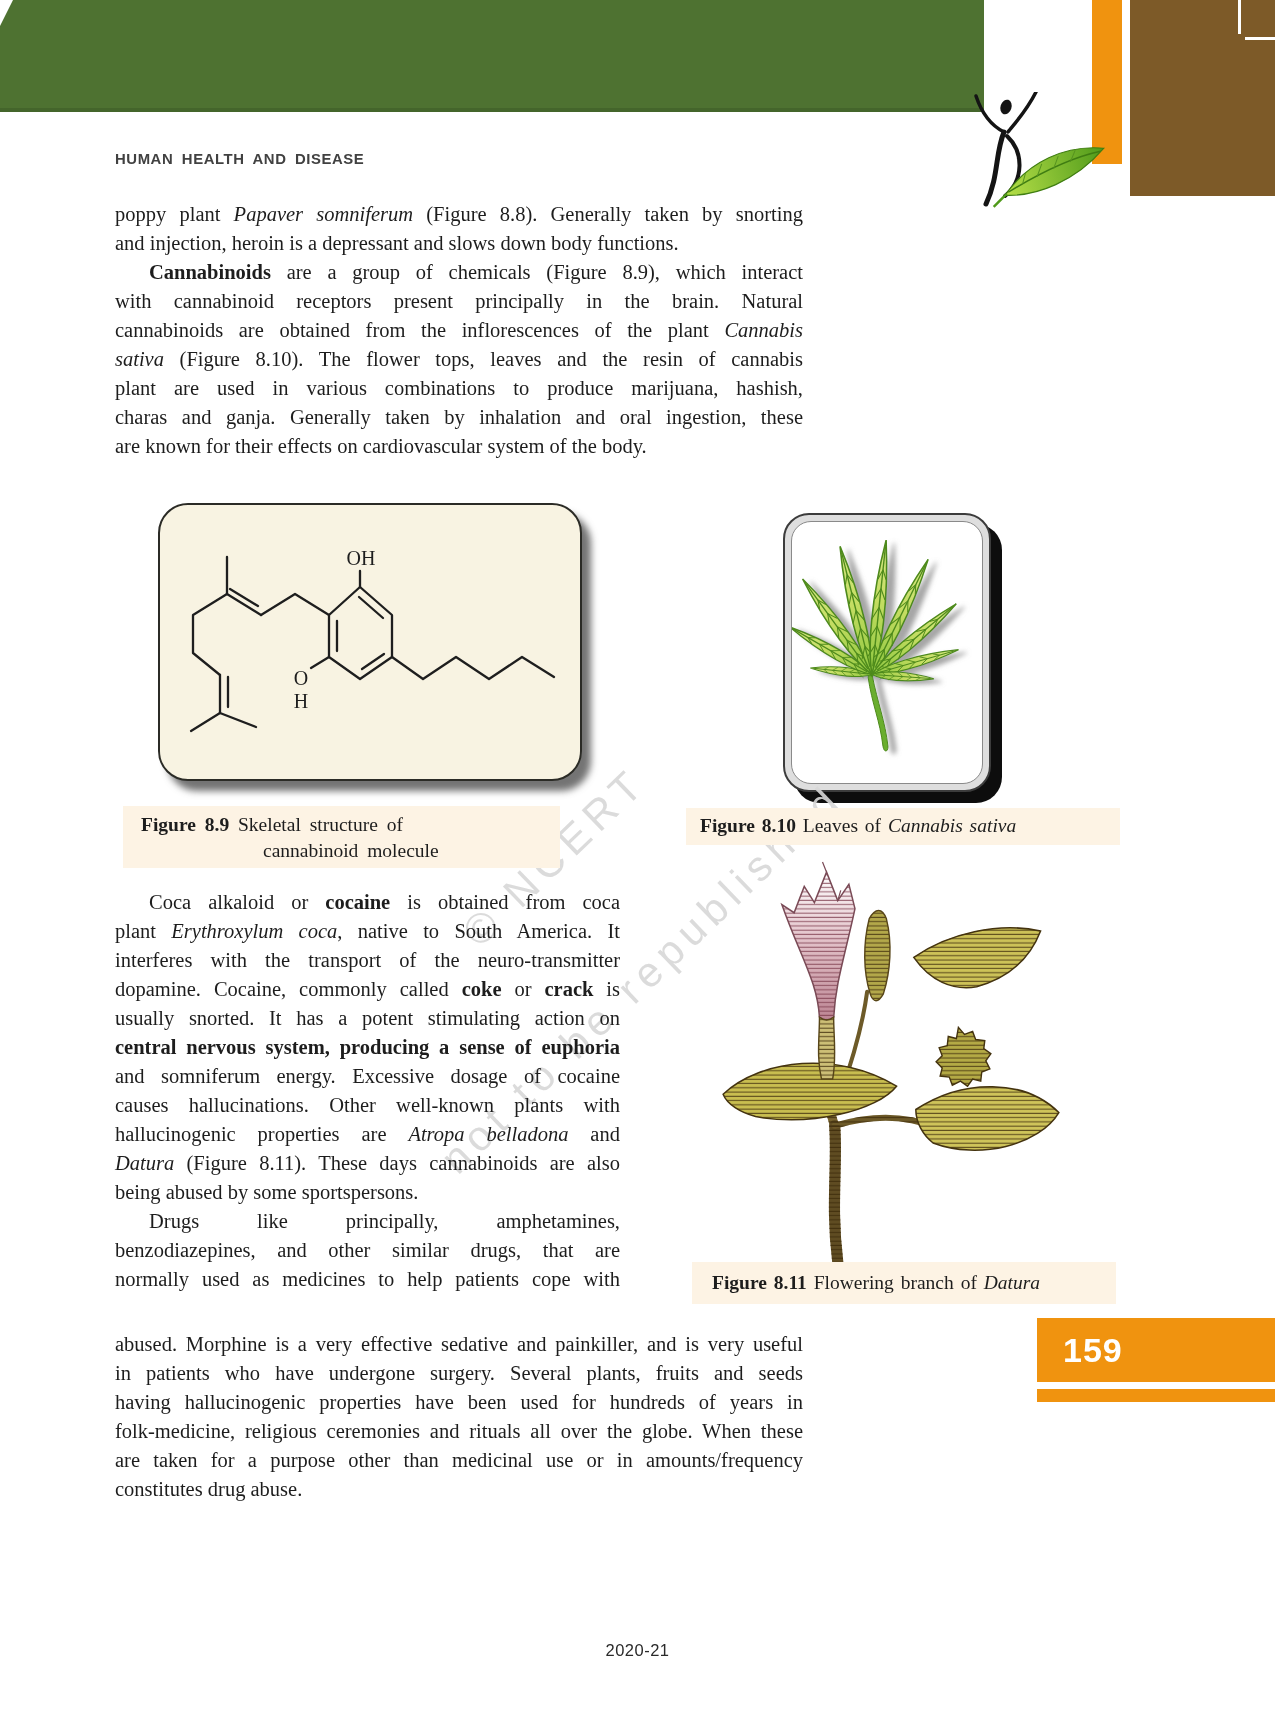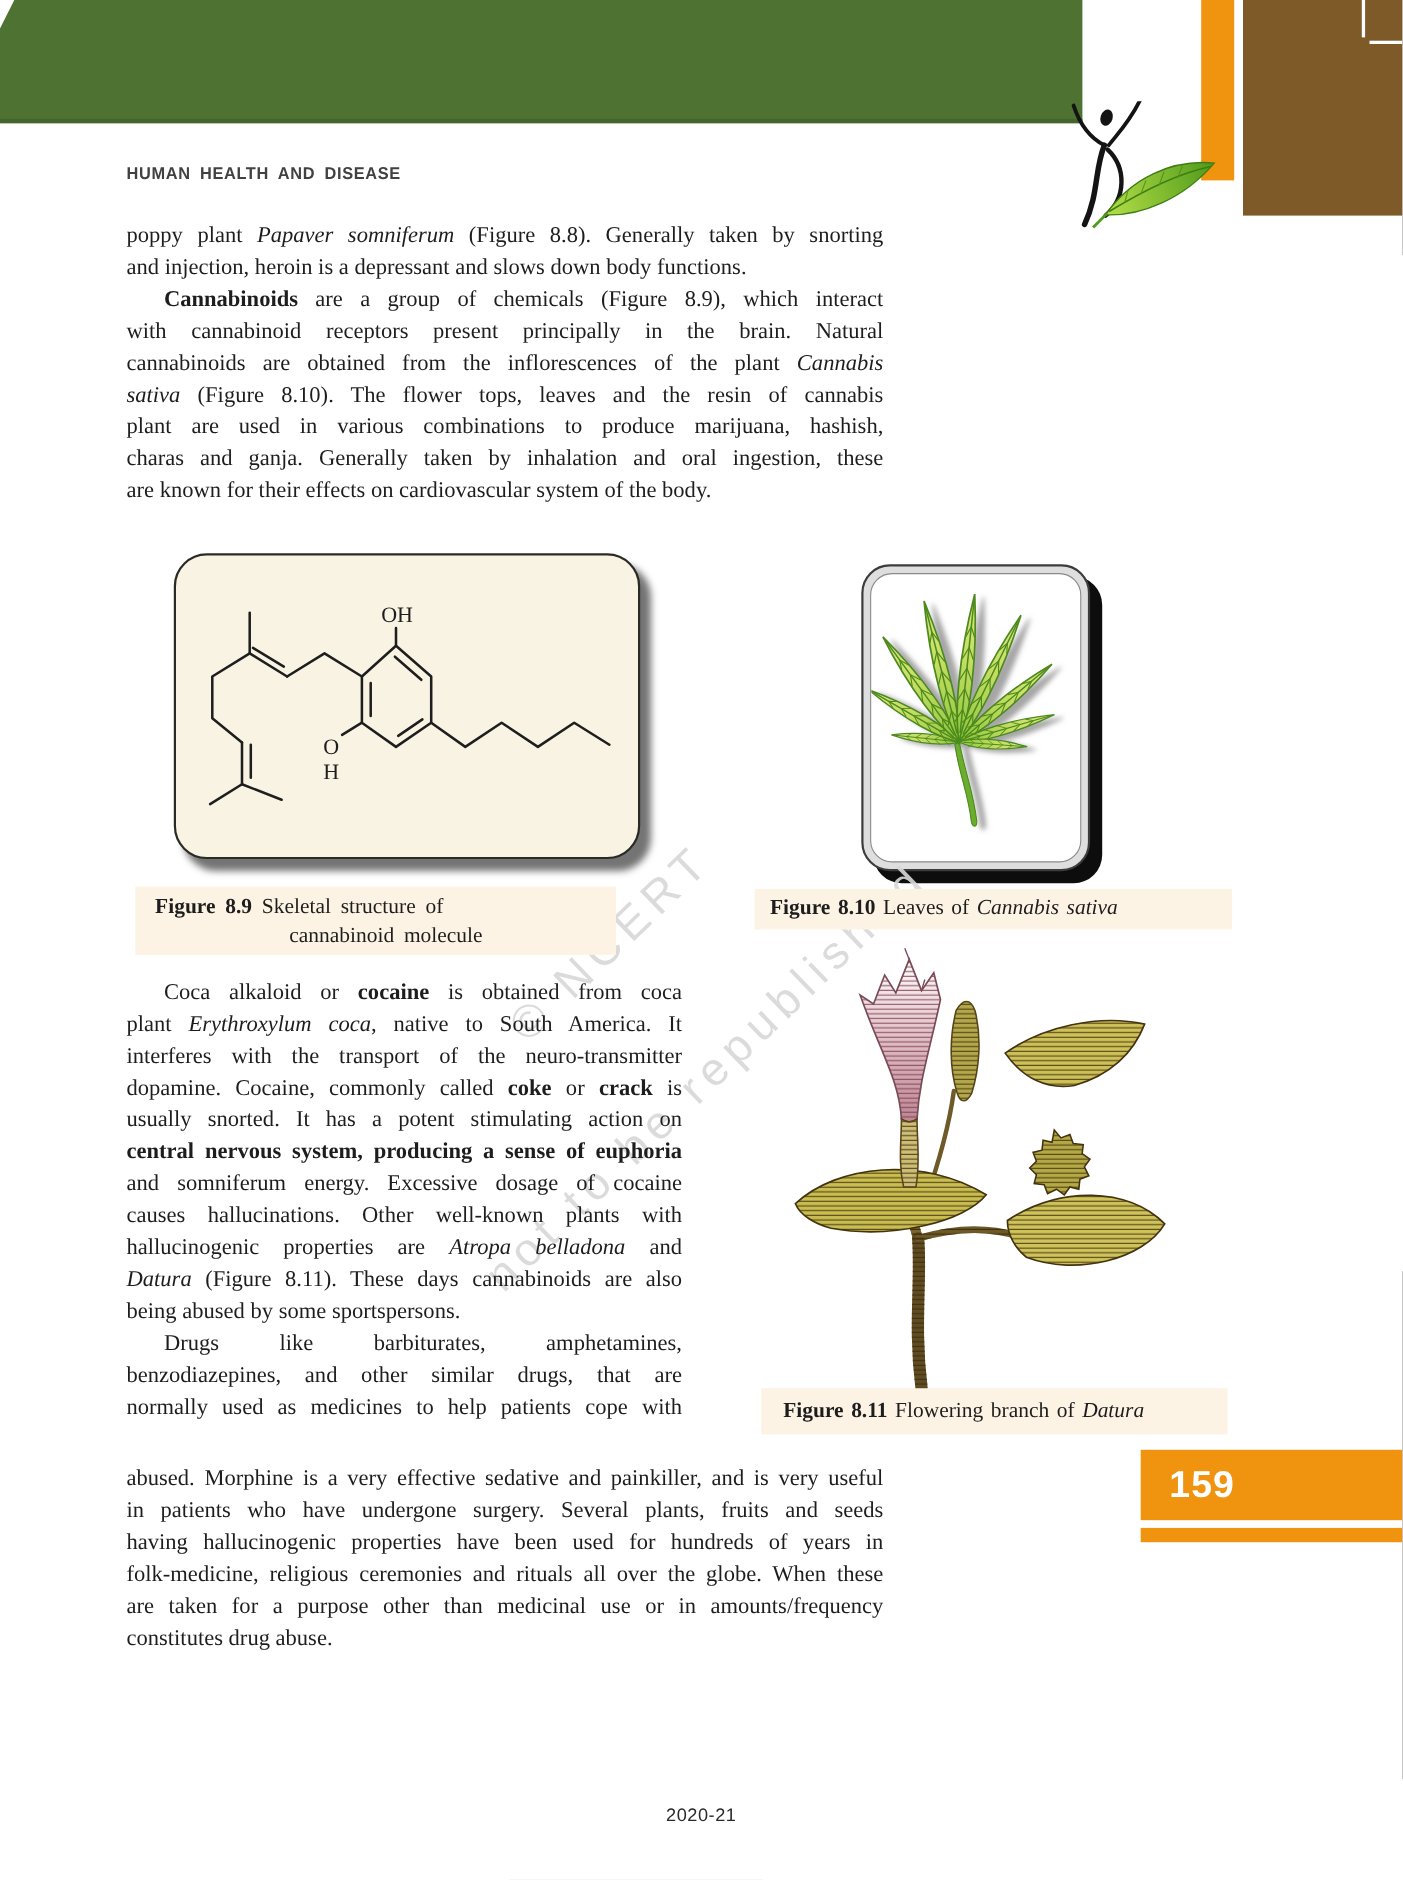--- a/index.html
+++ b/index.html
@@ -262,21 +262,21 @@
         <div class="line" style="height: 29px; line-height: 29px;"><span>plant </span><span class="i">Erythroxylum coca</span><span>, native to South America. It</span></div>
         <div class="line" style="height: 29px; line-height: 29px;"><span>interferes with the transport of the neuro-transmitter</span></div>
         <div class="line" style="height: 29px; line-height: 29px;"><span>dopamine. Cocaine, commonly called </span><span class="b">coke</span><span> or </span><span class="b">crack</span><span> is</span></div>
         <div class="line" style="height: 29px; line-height: 29px;"><span>usually snorted. It has a potent stimulating action on</span></div>
         <div class="line" style="height: 29px; line-height: 29px; font-weight: bold;"><span>central nervous system, producing a sense of euphoria</span></div>
         <div class="line" style="height: 29px; line-height: 29px;"><span>and somniferum energy. Excessive dosage of cocaine</span></div>
         <div class="line" style="height: 29px; line-height: 29px;"><span>causes hallucinations. Other well-known plants with</span></div>
         <div class="line" style="height: 29px; line-height: 29px;"><span>hallucinogenic properties are </span><span class="i">Atropa belladona</span><span> and</span></div>
         <div class="line" style="height: 29px; line-height: 29px;"><span class="i">Datura</span><span> (Figure 8.11). These days cannabinoids are also</span></div>
         <div class="line flush" style="height: 29px; line-height: 29px;"><span>being abused by some sportspersons.</span></div>
-        <div class="line" style="height: 29px; line-height: 29px; padding-left: 34px;"><span>Drugs like barbiturates, amphetamines,</span></div>
+        <div class="line" style="height: 29px; line-height: 29px; padding-left: 34px;"><span>Drugs like principally, amphetamines,</span></div>
         <div class="line" style="height: 29px; line-height: 29px;"><span>benzodiazepines, and other similar drugs, that are</span></div>
         <div class="line" style="height: 29px; line-height: 29px;"><span>normally used as medicines to help patients cope with</span></div>
       </div>
       <div class="para" style="left: 115px; top: 1330px; width: 688px; font-size: 20.5px;">
         <div class="line" style="height: 29px; line-height: 29px;"><span>abused. Morphine is a very effective sedative and painkiller, and is very useful</span></div>
         <div class="line" style="height: 29px; line-height: 29px;"><span>in patients who have undergone surgery. Several plants,  fruits and seeds</span></div>
         <div class="line" style="height: 29px; line-height: 29px;"><span>having hallucinogenic properties have been used for hundreds of years in</span></div>
         <div class="line" style="height: 29px; line-height: 29px;"><span>folk-medicine, religious ceremonies and rituals all over the globe. When these</span></div>
         <div class="line" style="height: 29px; line-height: 29px;"><span>are taken for a purpose other than medicinal use or in amounts/frequency</span></div>
         <div class="line flush" style="height: 29px; line-height: 29px;"><span>constitutes drug abuse.</span></div>

